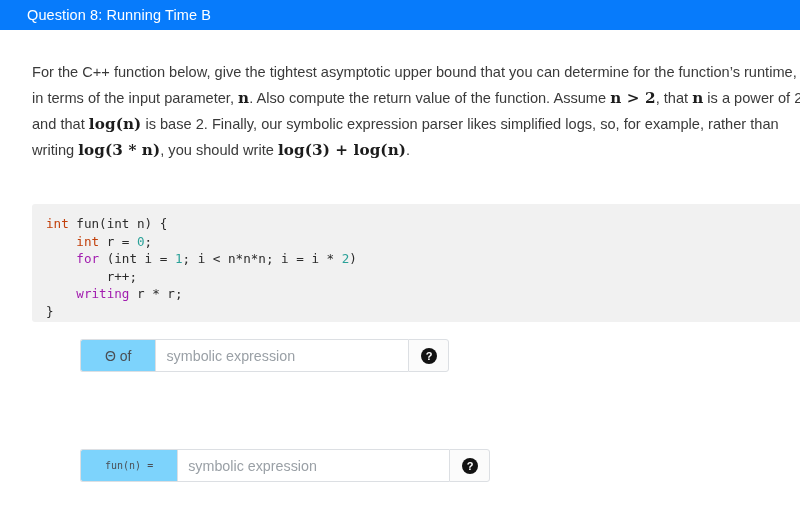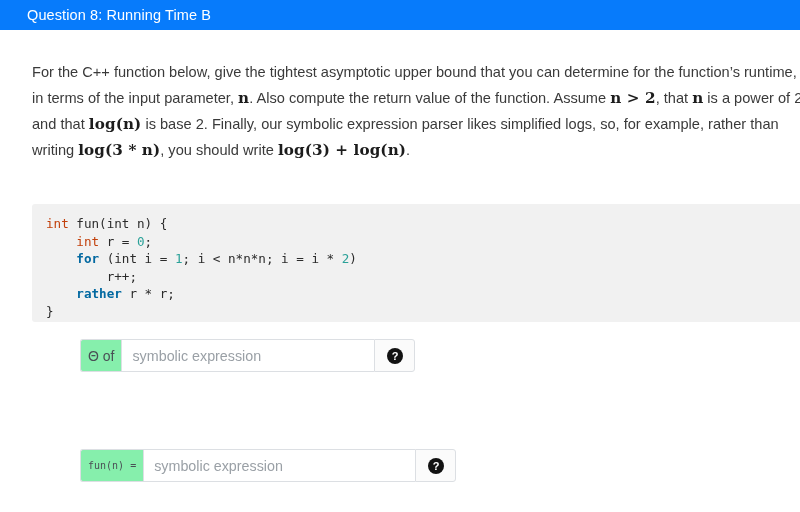--- a/index.html
+++ b/index.html
@@ -65,21 +65,21 @@
     background: #f1f1f1;
     border-radius: 3px;
     padding: 11px 0 10px 14px;
     font-family: "DejaVu Sans Mono", "Liberation Mono", monospace;
     font-size: 12.6px;
     line-height: 17.6px;
     color: #2b2b2b;
     white-space: pre;
     overflow: hidden;
   }
-  .tok-kw   { color: #0369a1; font-weight: 700; }
+  .tok-kw   { color: #a21caf; font-weight: 400; }
   .tok-type { color: #c2410c; }
   .tok-num  { color: #2aa198; }
   .tok-pl   { color: #2b2b2b; }
 
   
   .question-block { position: absolute; left: 0; width: 800px; }
   #question-1 { top: 300px; }
   #question-2 { top: 410px; }
 
   .question-label {
@@ -93,27 +93,27 @@
     margin-left: 60px;
     margin-top: 9px;
     display: inline-flex;
     align-items: stretch;
     height: 33px;
   }
   .input-prefix {
     display: flex;
     align-items: center;
     justify-content: center;
-    background: #86efac;
+    background: #7dd3fc;
     border: 1px solid #dcdfe3;
     border-right: none;
     border-radius: 3px 0 0 3px;
     color: #4a4f55;
     font-size: 14px;
-    padding: 0 7px;
+    padding: 0 24px;
     white-space: nowrap;
   }
   .input-prefix.mono {
     font-family: "DejaVu Sans Mono", "Liberation Mono", monospace;
     font-size: 10px;
   }
   .sym-input {
     border: 1px solid #dcdfe3;
     border-right: none;
     background: #ffffff;
@@ -151,21 +151,21 @@
 </div>
 
 <div id="page-body">
 
   <div id="prompt-paragraph"><span>For the C++ function below, give the tightest asymptotic upper bound that you can determine for the function’s runtime, in terms of the input parameter, </span><span class="mathx var">n</span><span>. Also compute the return value of the function. Assume </span><span class="mathx">n &gt; 2</span><span>, that </span><span class="mathx var">n</span><span> is a power of 2, and that </span><span class="mathx">log(n)</span><span> is base 2. Finally, our symbolic expression parser likes simplified logs, so, for example, rather than writing </span><span class="mathx">log(3 * n)</span><span>, you should write </span><span class="mathx">log(3) + log(n)</span><span>.</span></div>
 
   <div id="code-block"><span class="tok-type">int</span><span class="tok-pl"> fun(int n) {</span>
 <span class="tok-type">    int</span><span class="tok-pl"> r = </span><span class="tok-num">0</span><span class="tok-pl">;</span>
 <span class="tok-kw">    for</span><span class="tok-pl"> (int i = </span><span class="tok-num">1</span><span class="tok-pl">; i &lt; n*n*n; i = i * </span><span class="tok-num">2</span><span class="tok-pl">)</span>
 <span class="tok-pl">        r++;</span>
-<span class="tok-kw">    rather</span><span class="tok-pl"> r * r;</span>
+<span class="tok-kw">    writing</span><span class="tok-pl"> r * r;</span>
 <span class="tok-pl">}</span></div>
 
   <div class="question-block" id="question-1">
     <div class="input-group">
       <span class="input-prefix">Θ of</span>
       <input class="sym-input" id="input-1" type="text" placeholder="symbolic expression" value="" style="">
       <button class="help-button">
         <svg class="help-glyph" viewBox="0 0 16 16">
           <circle cx="8" cy="8" r="8" fill="#121212"></circle>
           <text x="8" y="12.1" font-family="Liberation Sans, sans-serif" font-size="11" font-weight="700" fill="#ffffff" text-anchor="middle">?</text>

